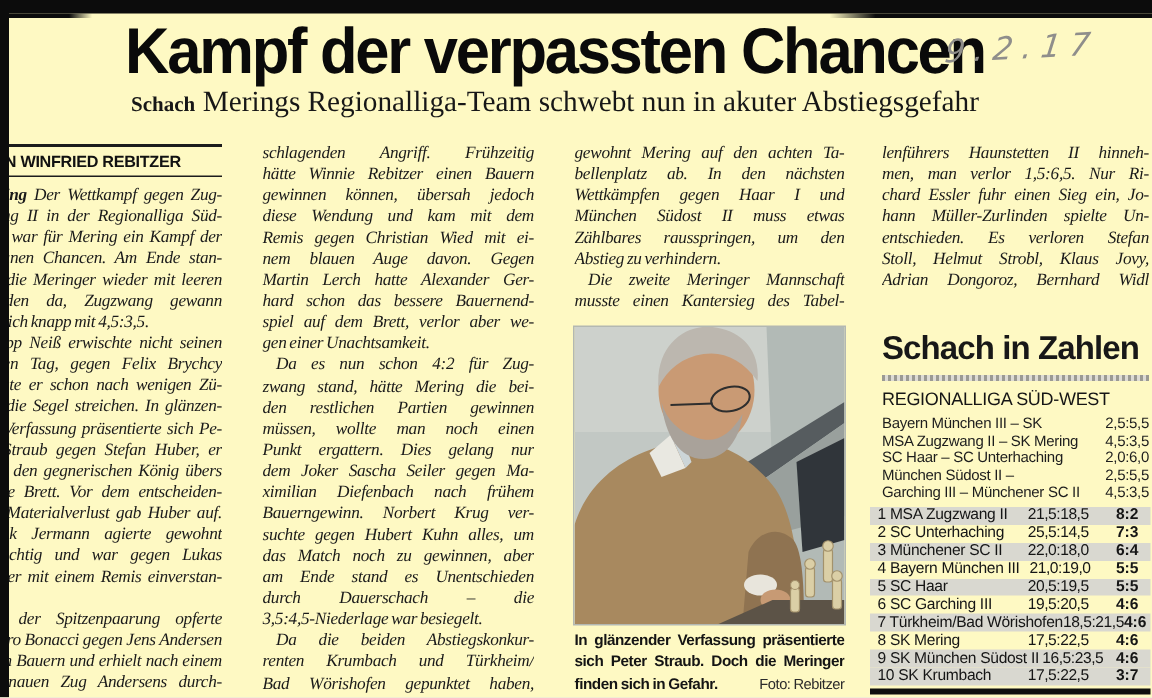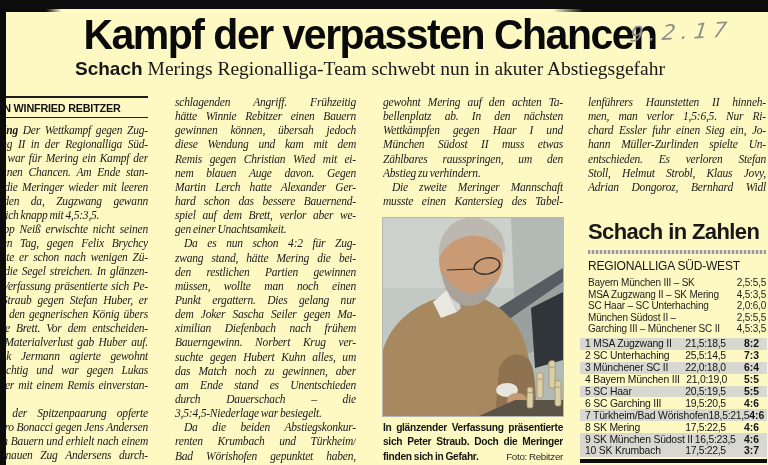--- a/index.html
+++ b/index.html
@@ -10,21 +10,21 @@
         background:linear-gradient(90deg,#0c0c0c 0 6%,transparent 8% 72%,#0c0c0c 76% 100%);}
   .leftbar{position:absolute;left:0;top:0;width:6px;height:465px;background:#0c0c0c;z-index:6;}
 
   .headline{position:absolute;left:70px;top:10px;width:600px;margin:0;text-align:center;
         font-family:"Liberation Sans",sans-serif;font-weight:bold;font-size:41px;
         letter-spacing:-1.5px;color:#0a0a0a;transform:scaleY(1.05);transform-origin:top;}
   .handwrite{position:absolute;left:630px;top:20px;font-family:"DejaVu Sans",sans-serif;
         font-style:italic;font-size:21px;color:#8f8e8b;letter-spacing:6px;
         transform:rotate(-3deg) skewX(-10deg);}
   .subhead{position:absolute;left:50px;top:58px;width:640px;text-align:center;font-size:19.5px;}
-  .subhead b{font-family:Liberation Sans, sans-serif;font-size:19px;margin-right:5px;}
+  .subhead b{font-family:Liberation Serif, serif;font-size:14px;margin-right:5px;}
 
   .byline{position:absolute;left:-12px;top:96px;width:160px;border-top:2px solid #1c1c1c;
         border-bottom:1.5px solid #1c1c1c;padding:4px 0 3px 0;
         font-family:"Liberation Sans",sans-serif;font-weight:bold;font-size:10.8px;
         letter-spacing:-0.2px;color:#111;}
 
   .col{position:absolute;font-size:11.5px;line-height:14.15px;letter-spacing:-0.2px;
         word-spacing:-0.8px;color:#1a1a1a;font-style:italic;}
   .col1{left:-16px;top:123px;width:164px;}
   .col2{left:175px;top:95px;width:181px;}

